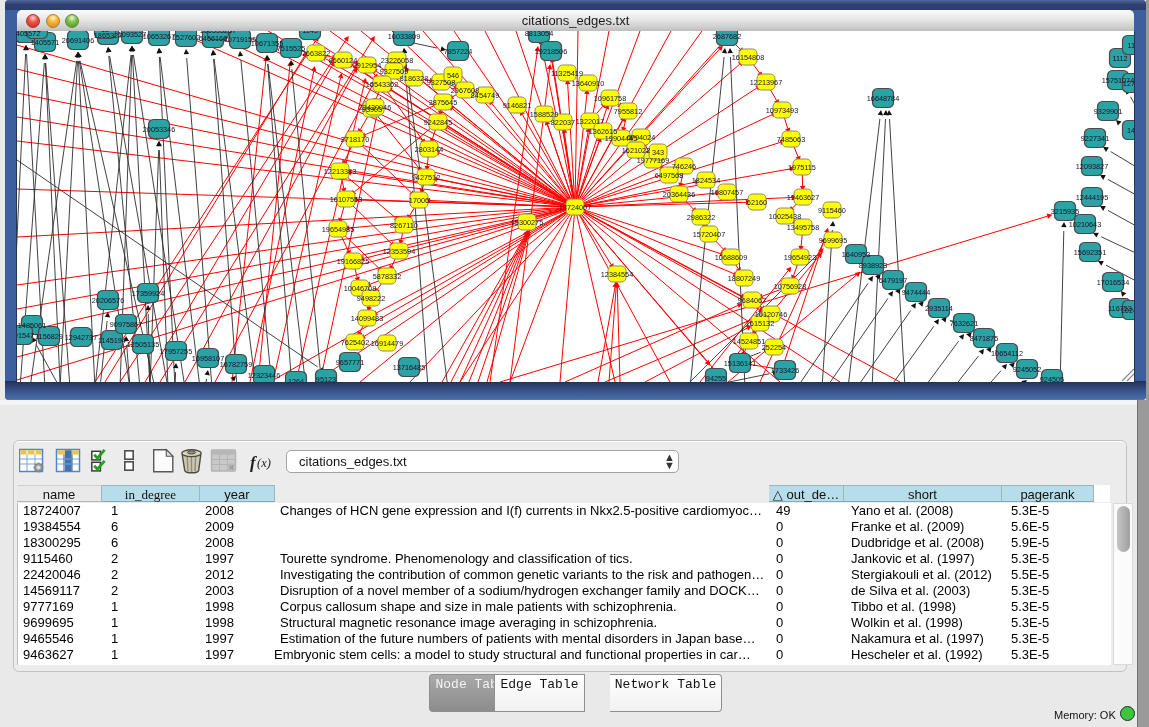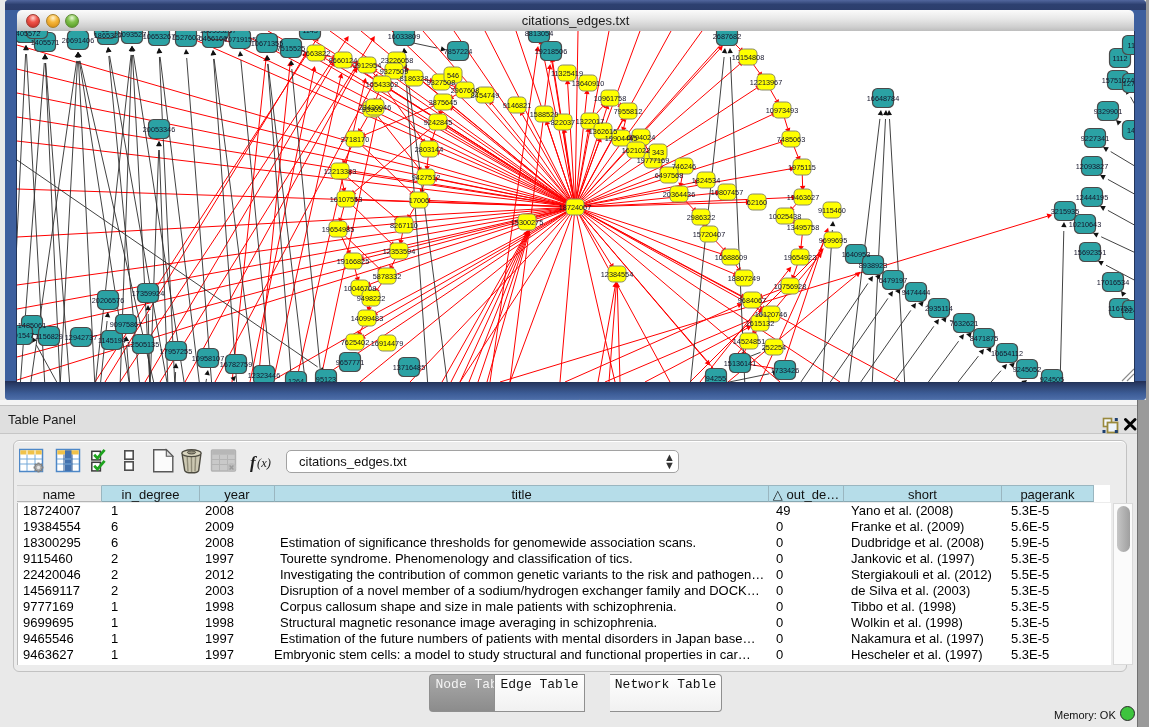--- a/index.html
+++ b/index.html
@@ -831,31 +831,20 @@
 <text x="749" y="343.5">14524851</text>
 <text x="774" y="349.5">252254</text>
 <text x="833" y="242.5">9699695</text>
 </g>
 <g stroke="#8a8a8a" stroke-width="1.2" fill="none">
       <path d="M1122 381 L1134 369 M1127 381 L1134 374"></path>
     </g>
 </svg>
 <div class="abs" id="handle"></div>
 <div class="abs" id="tp">
-  <div class="abs" id="tpbar">
-      <div class="abs" id="tptitle">Table Panel</div>
-    <svg class="abs" style="left:1102px;top:10px" width="38" height="18" viewBox="0 0 38 18">
-      <rect x="1.5" y="2.5" width="8" height="8" fill="#f4f8fc" stroke="#99893c" stroke-width="1.6"></rect>
-      <rect x="5.5" y="6.5" width="10" height="10" fill="#eef4fb" stroke="#99893c" stroke-width="1.8"></rect>
-      <rect x="12.8" y="2" width="3" height="3" fill="#1d3f6f"></rect>
-        <rect x="0.5" y="14" width="3" height="3" fill="#1d3f6f"></rect>
-      <rect x="12.8" y="14" width="3" height="3" fill="#1d3f6f"></rect>
-      <path d="M23.5 3.5 L33 13 M33 3.5 L23.5 13" stroke="#000" stroke-width="3" stroke-linecap="round"></path>
-    </svg>
-  </div>
   <div class="abs" id="inset"></div>
 
 <svg class="abs" style="left:19px;top:48px" width="280" height="27" viewBox="0 0 280 27">
  <g>
   <rect x="0.5" y="1.5" width="23" height="22" fill="#fff" stroke="#4d87c7" stroke-width="1.5"></rect>
   <rect x="1.3" y="2.3" width="21.4" height="4.2" fill="#f0c24a"></rect>
   <g stroke="#74a9d9" stroke-width="1">
           <line x1="1" y1="11" x2="23" y2="11"></line>
           <line x1="1" y1="16" x2="23" y2="16"></line>
           <line x1="8" y1="6.5" x2="8" y2="23"></line>
@@ -922,50 +911,49 @@
   <path d="M18.6 17.6 l3.8 3.8 M22.4 17.6 l-3.8 3.8" stroke="#9b9b9b" stroke-width="1.4"></path>
  </g>
  <text x="231" y="19.5" font-family="Liberation Serif, serif" font-style="italic" font-weight="bold" font-size="17" fill="#1d1d1d">f</text>
  <text x="238" y="19" font-family="Liberation Serif, serif" font-style="italic" font-size="12.5" fill="#1d1d1d">(x)</text>
 </svg>
 
   <div class="abs" id="combo">citations_edges.txt</div>
   <div class="abs" id="comboarr">▲<br>▼</div>
   <div class="abs" id="thead">
     <div class="th" style="left:0;width:85px;background:#e9e9e9;border-top:1px solid #cfcfcf;border-bottom:1px solid #b5b5b5;">name</div>
-    <div class="th" style="left:85px;width:98px;">in_degree</div>
+    <div class="th" style="left:85px;width:98px;font-family:Liberation Serif, serif;">in_degree</div>
     <div class="th" style="left:183px;width:75px;">year</div>
-    <div class="th" style="left:258px;width:494px;">title</div>
     <div class="th" style="left:752px;width:75px;text-align:center;">△ out_de…</div>
     <div class="th" style="left:827px;width:158px;">short</div>
     <div class="th" style="left:985px;width:92px;">pagerank</div>
     <div class="th" style="left:1077px;width:16px;background:#fff;border:none;"></div>
   </div>
   <div class="abs" id="tbody">
       <div class="row" style="top:0px">
         <span class="c" style="left:5px">18724007</span>
         <span class="c" style="left:93px">1</span>
         <span class="c" style="left:187px">2008</span>
+        <span class="c" style="left:262px">Changes of HCN gene expression and I(f) currents in Nkx2.5-positive cardiomyoc…</span>
         <span class="c" style="left:758px">49</span>
         <span class="c" style="left:833px">Yano et al. (2008)</span>
         <span class="c" style="left:993px">5.3E-5</span>
       </div>
 <div class="row" style="top:16px">
         <span class="c" style="left:5px">19384554</span>
         <span class="c" style="left:93px">6</span>
         <span class="c" style="left:187px">2009</span>
         <span class="c" style="left:758px">0</span>
         <span class="c" style="left:833px">Franke et al. (2009)</span>
         <span class="c" style="left:993px">5.6E-5</span>
       </div>
 <div class="row" style="top:32px">
         <span class="c" style="left:5px">18300295</span>
         <span class="c" style="left:93px">6</span>
         <span class="c" style="left:187px">2008</span>
-        <span class="c" style="left:262px">Estimation of significance thresholds for genomewide association scans.</span>
         <span class="c" style="left:758px">0</span>
         <span class="c" style="left:833px">Dudbridge et al. (2008)</span>
         <span class="c" style="left:993px">5.9E-5</span>
       </div>
 <div class="row" style="top:48px">
         <span class="c" style="left:5px">9115460</span>
         <span class="c" style="left:93px">2</span>
         <span class="c" style="left:187px">1997</span>
         <span class="c" style="left:262px">Tourette syndrome. Phenomenology and classification of tics.</span>
         <span class="c" style="left:758px">0</span>
@@ -1016,21 +1004,21 @@
         <span class="c" style="left:758px">0</span>
         <span class="c" style="left:833px">Nakamura et al. (1997)</span>
         <span class="c" style="left:993px">5.3E-5</span>
       </div>
 <div class="row" style="top:144px">
         <span class="c" style="left:5px">9463627</span>
         <span class="c" style="left:93px">1</span>
         <span class="c" style="left:187px">1997</span>
         <span class="c" style="left:256px">Embryonic stem cells: a model to study structural and functional properties in car…</span>
         <span class="c" style="left:758px">0</span>
-        <span class="c" style="left:833px">Hescheler et al. (1997)</span>
+        <span class="c" style="left:833px">Hescheler et al. (1992)</span>
         <span class="c" style="left:993px">5.3E-5</span>
       </div>
     </div>
   <div class="abs" id="sb"></div>
     <div class="abs" id="sbthumb"></div>
   <div class="tab" id="tab1">Node Table</div>
   <div class="tab" id="tab2">Edge Table</div>
   <div class="tab" id="tab3">Network Table</div>
   <div class="abs" id="mem">Memory: OK</div>
   <div class="abs" id="memdot"></div>

